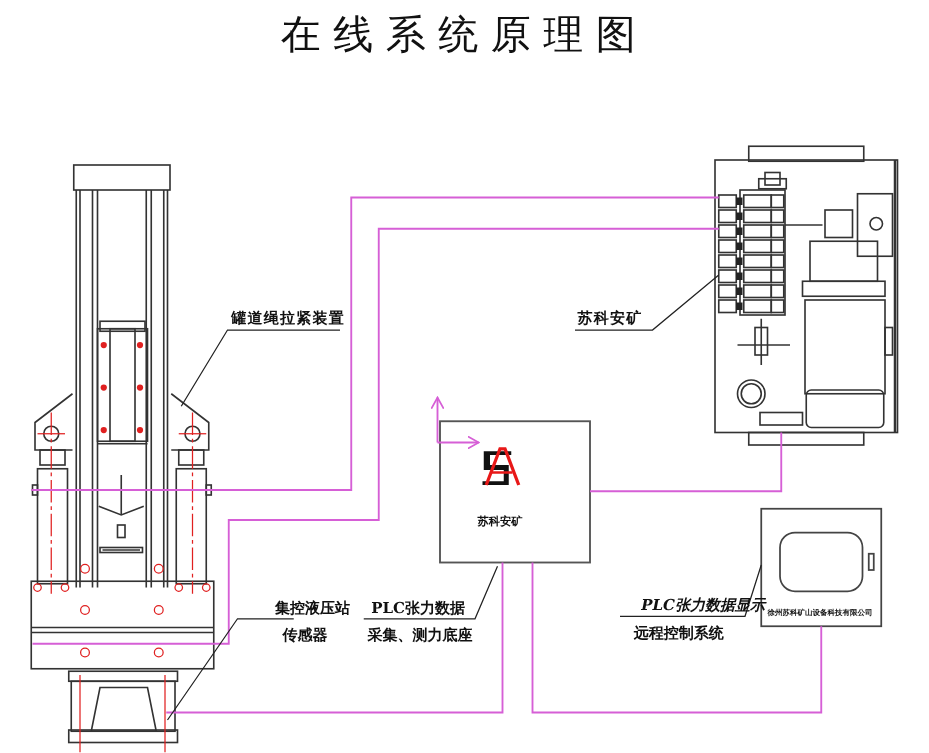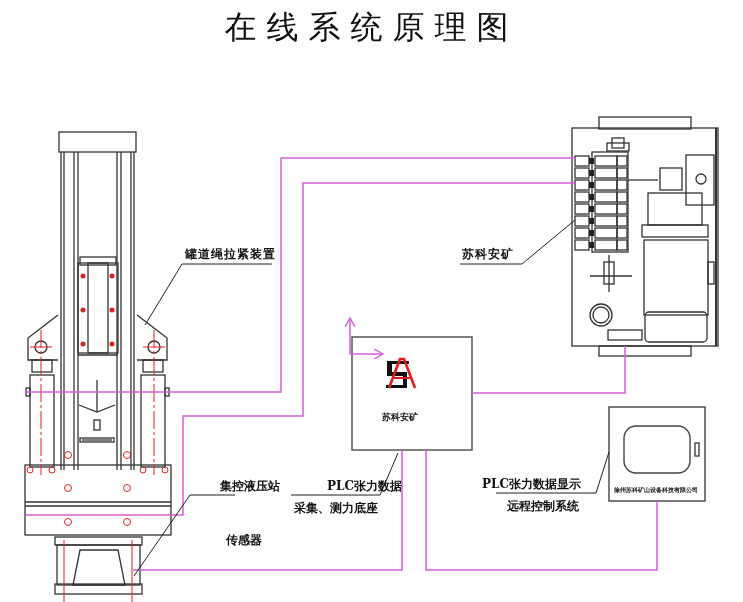--- a/index.html
+++ b/index.html
@@ -201,21 +201,21 @@
     <polyline points="496,493 596,493 609,452"></polyline>
   </g>
 </svg>
 
 <div class="lbl" style="left:185px;top:246px;letter-spacing:1px;">罐道绳拉紧装置</div>
 <div class="lbl" style="left:462px;top:246px;letter-spacing:1px;">苏科安矿</div>
 
 <div class="logo-name" style="left:382px;top:411px;">苏科安矿</div>
 
 <div class="lbl" style="left:220px;top:478px;">集控液压站</div>
-<div class="lbl" style="left:226px;top:500px;margin-top:32px;">传感器</div>
-
-<div class="lbl" style="left:297px;top:478px;margin-left:30px;">PLC张力数据</div>
+<div class="lbl" style="left:226px;top:500px;">传感器</div>
+
+<div class="lbl" style="left:297px;top:478px;">PLC张力数据</div>
 <div class="lbl" style="left:294px;top:500px;">采集、测力底座</div>
 
-<div class="lbl" style="left:482px;top:476px;">PLC张力数据显示</div>
+<div class="lbl" style="left:513px;top:476px;font-style:italic;">PLC张力数据显示</div>
 <div class="lbl" style="left:507px;top:498px;font-family:Liberation Mono, monospace;">远程控制系统</div>
 
 <div class="lbl small" style="left:614px;top:486px;">徐州苏科矿山设备科技有限公司</div>
 
 </body></html>

